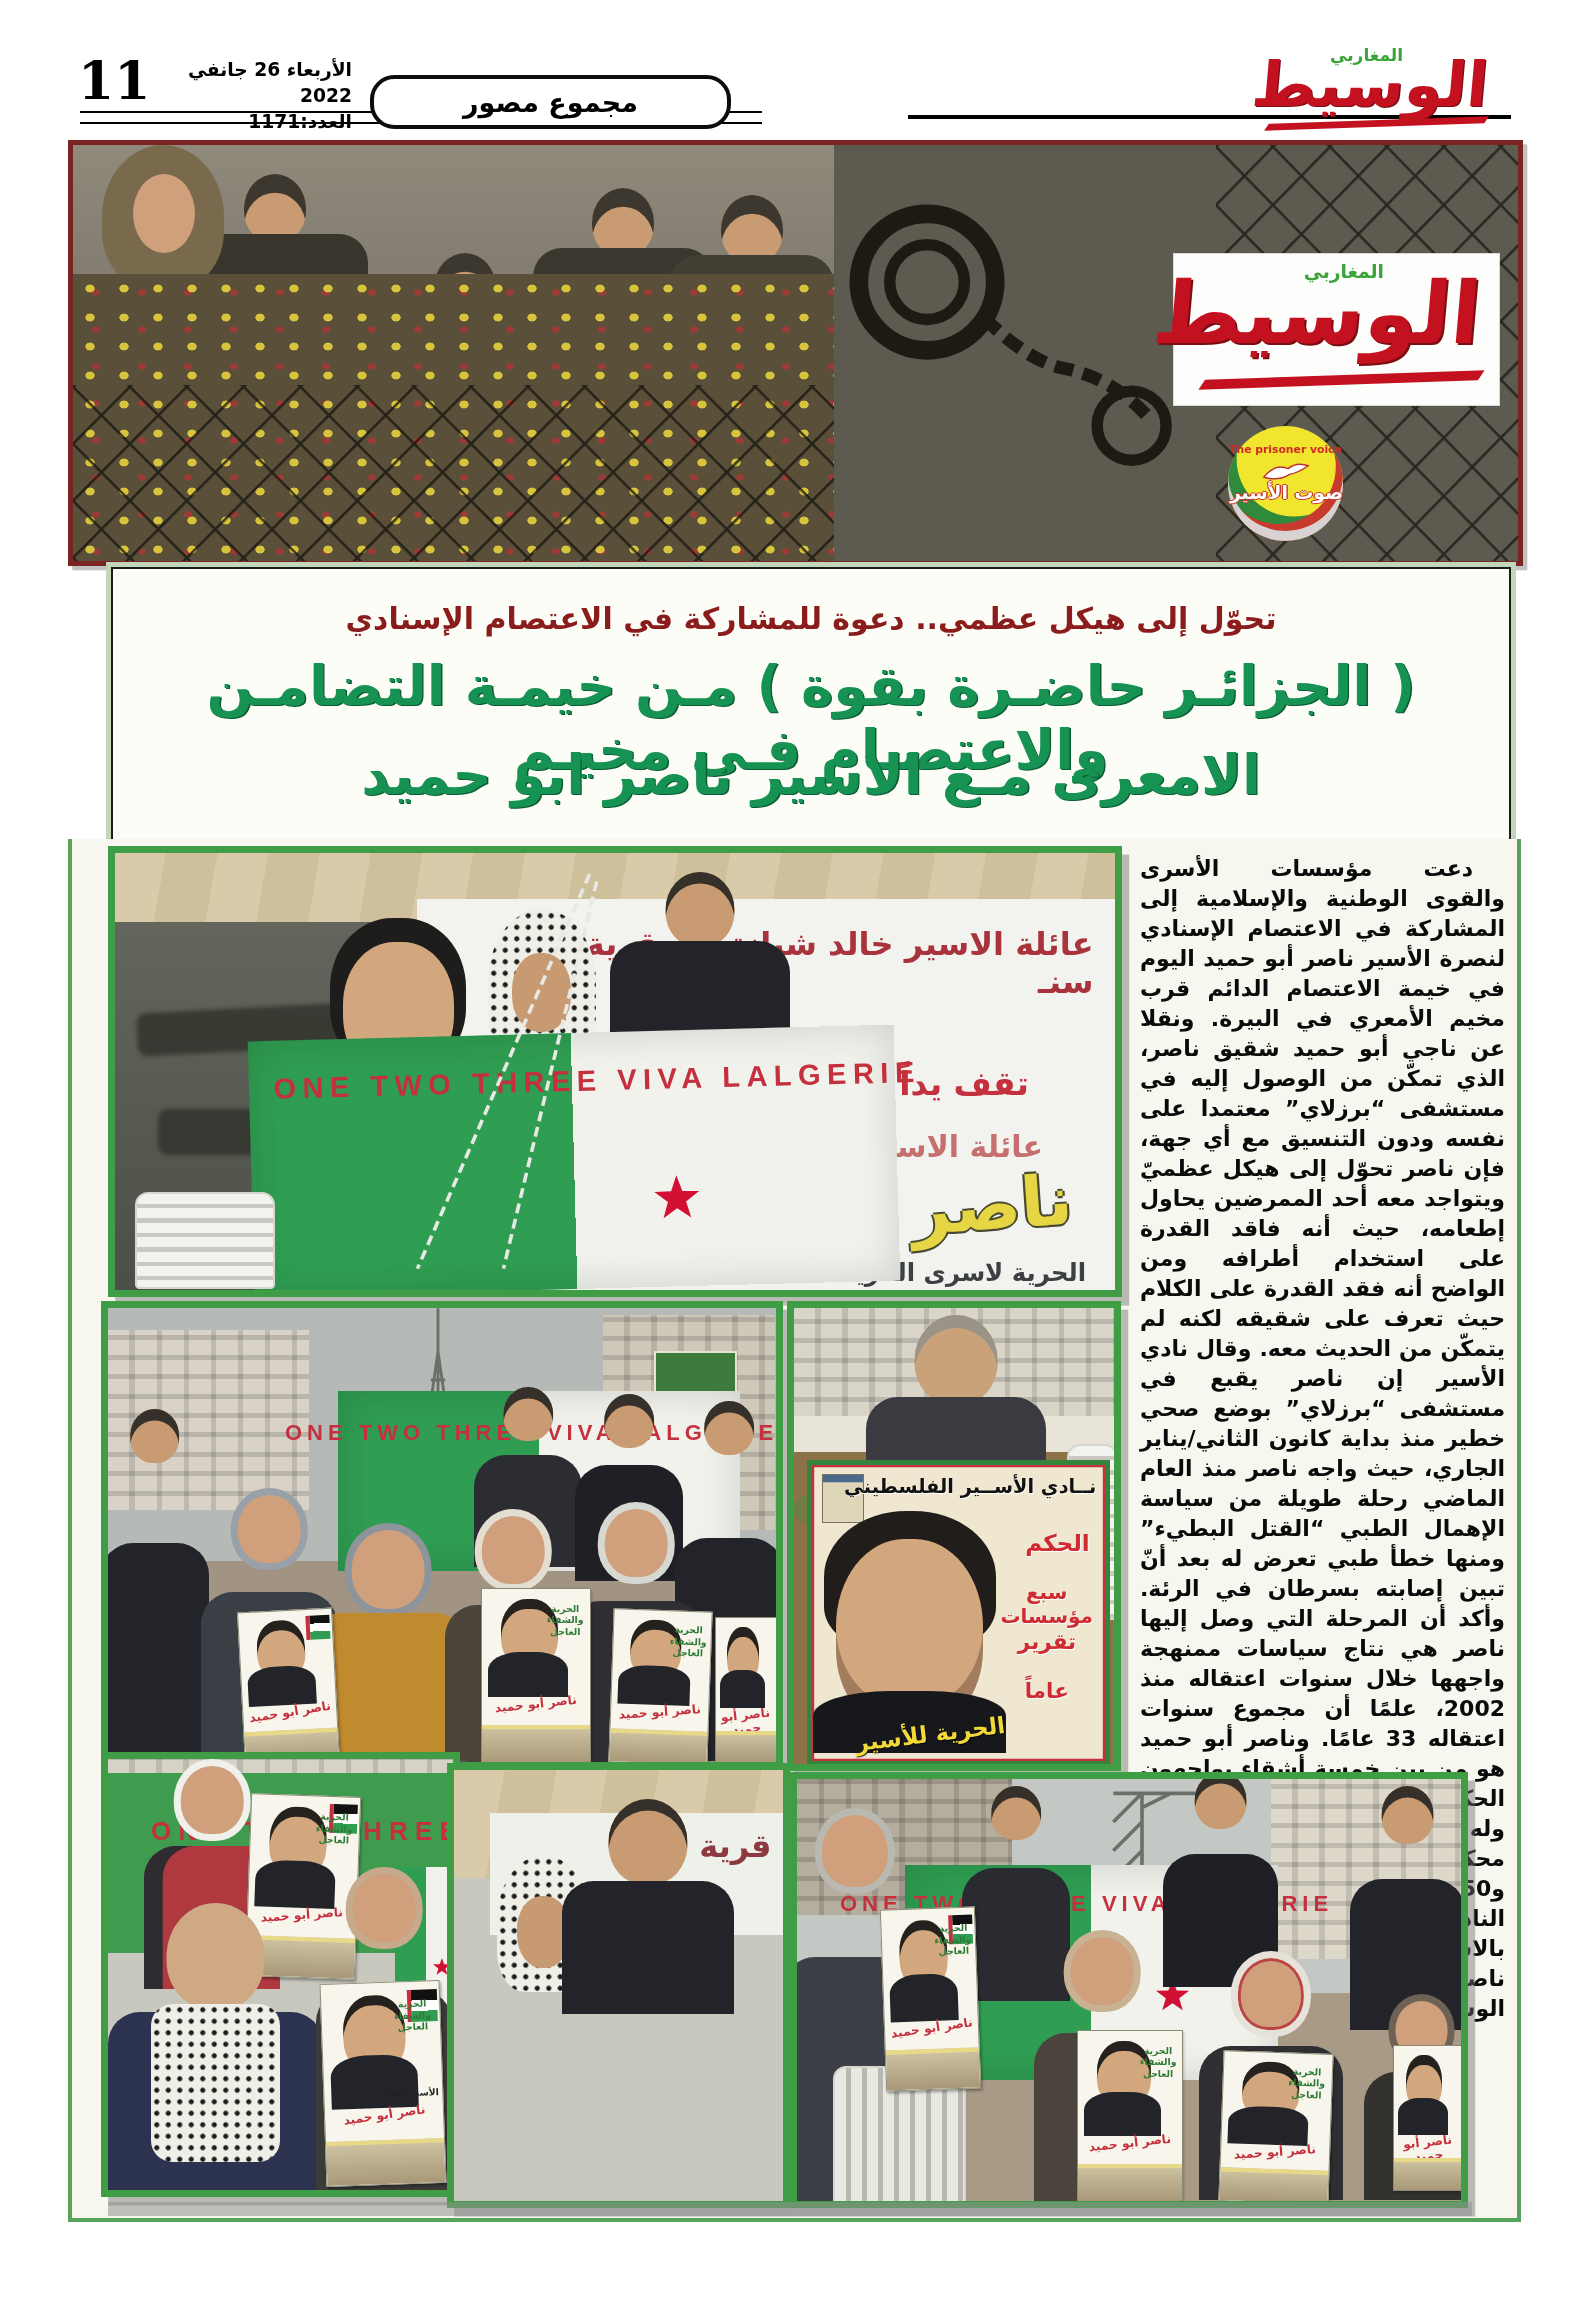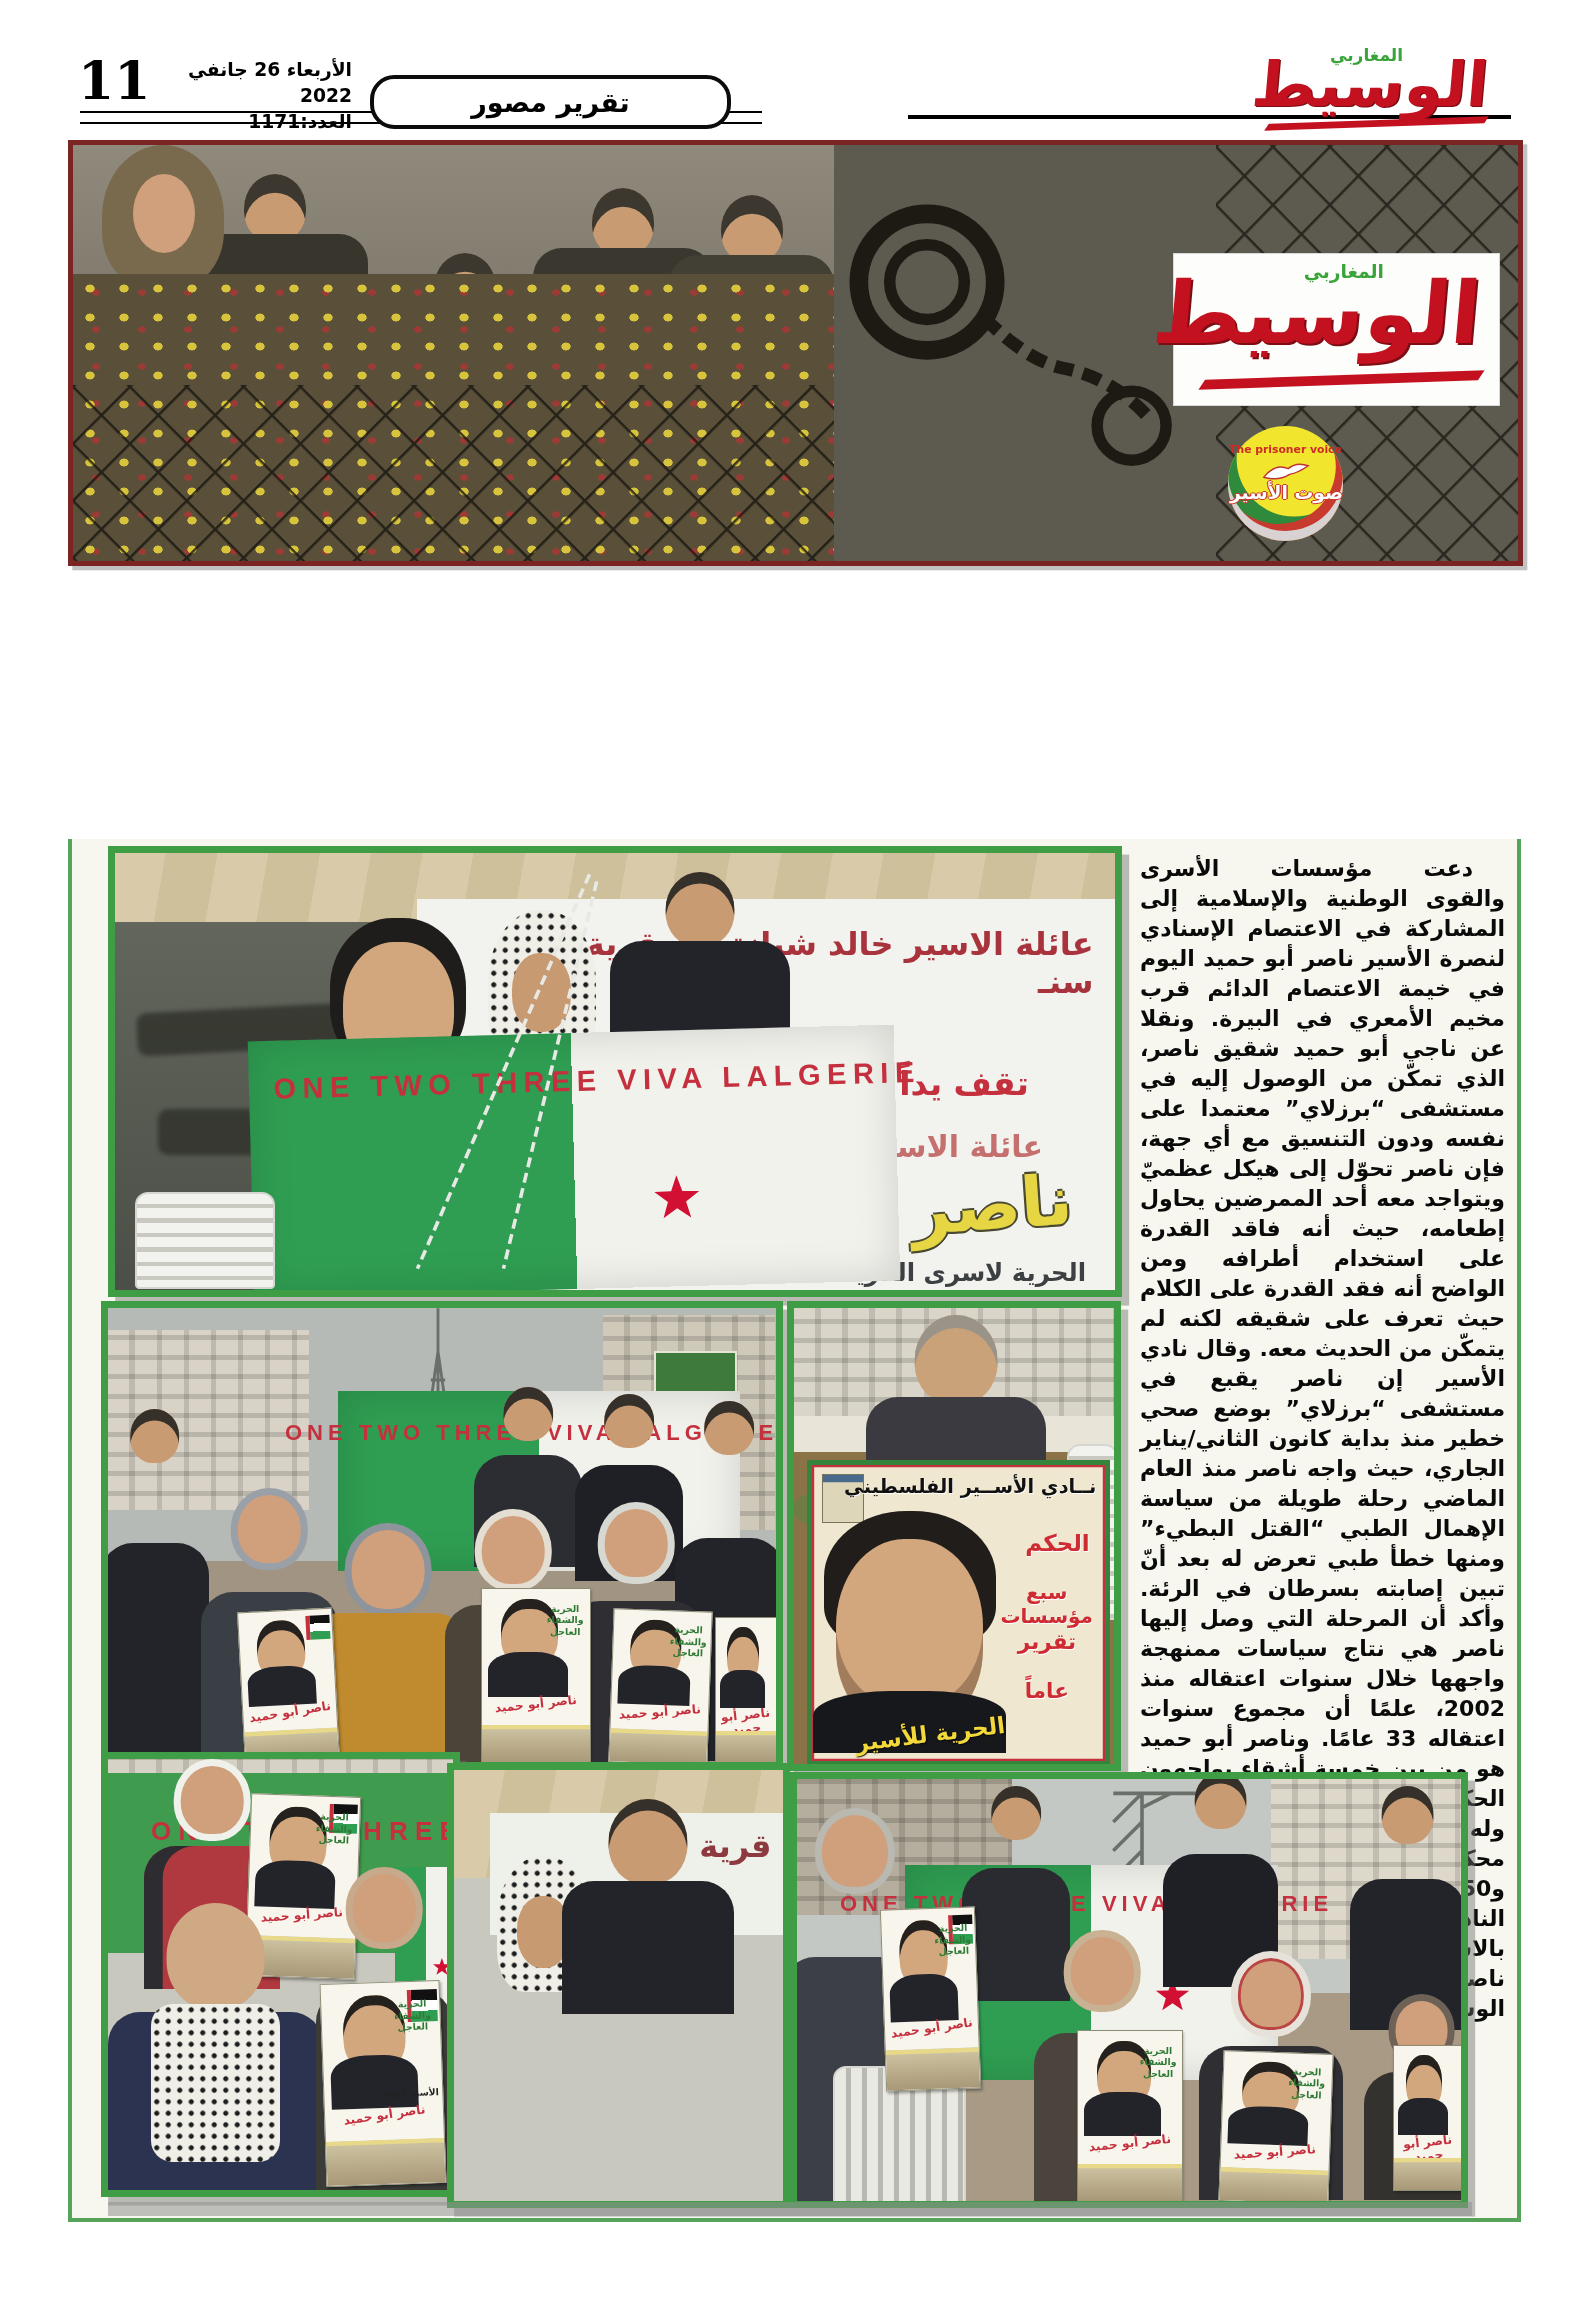--- a/index.html
+++ b/index.html
@@ -114,21 +114,21 @@
 
 <div class="abs" style="left:0;top:0;width:1583px;height:2319px;">
 
   <div class="abs pageno">11</div>
   <div class="abs rule-left"></div>
   <div class="abs date-ar">
     <div>الأربعاء 26 جانفي 2022</div>
     <div>العدد:1171</div>
   </div>
   <div class="abs pill">
-    <span>تقرير مصور</span>
+    <span>مجموع مصور</span>
   </div>
   <div class="abs rule-right"></div>
   <div class="abs masthead">
     <div class="sub">المغاربي</div>
     <div class="big">الوسيط</div>
     <div class="swash"></div>
   </div>
 
   <div class="abs banner">
     <div class="abs fam">
@@ -175,20 +175,25 @@
     </div>
     <div class="abs badge">
       <div class="en">The prisoner voice</div>
       <svg class="dove" viewBox="0 0 70 34">
           <path d="M4 24 Q20 4 38 12 Q50 2 66 8 Q52 18 40 20 Q24 30 4 24Z" fill="#fff" stroke="#b33" stroke-width="2"></path>
         </svg>
       <div class="ar">صوت الأسير</div>
     </div>
   </div>
 
+  <div class="abs hbox">
+    <div class="kicker">تحوّل إلى هيكل عظمي.. دعوة للمشاركة في الاعتصام الإسنادي</div>
+    <div class="hl1">( الجزائـر حاضـرة بقوة ) مـن خيمـة التضامـن والاعتصـام فـى مخيـم</div>
+    <div class="hl2">الامعرى مـع الاسير ناصر ابو حميد</div>
+  </div>
 
   <div class="abs cframe"></div>
 
   <div class="abs article">
     <p>دعت مؤسسات الأسرى والقوى الوطنية والإسلامية إلى المشاركة في الاعتصام الإسنادي لنصرة الأسير ناصر أبو حميد اليوم في خيمة الاعتصام الدائم قرب مخيم الأمعري في البيرة. ونقلا عن ناجي أبو حميد شقيق ناصر، الذي تمكّن من الوصول إليه في مستشفى “برزلاي” معتمدا على نفسه ودون التنسيق مع أي جهة، فإن ناصر تحوّل إلى هيكل عظميّ ويتواجد معه أحد الممرضين يحاول إطعامه، حيث أنه فاقد القدرة على استخدام أطرافه ومن الواضح أنه فقد القدرة على الكلام حيث تعرف على شقيقه لكنه لم يتمكّن من الحديث معه. وقال نادي الأسير إن ناصر يقبع في مستشفى “برزلاي” بوضع صحي خطير منذ بداية كانون الثاني/يناير الجاري، حيث واجه ناصر منذ العام الماضي رحلة طويلة من سياسة الإهمال الطبي “القتل البطيء” ومنها خطأ طبي تعرض له بعد أنّ تبين إصابته بسرطان في الرئة. وأكد أن المرحلة التي وصل إليها ناصر هي نتاج سياسات ممنهجة واجهها خلال سنوات اعتقاله منذ 2002، علمًا أن مجموع سنوات اعتقاله 33 عامًا. وناصر أبو حميد هو من بين خمسة أشقاء يواجهون الحكم المؤبد في سجون الاحتلال وله شقيق سادس شهيد، وهو محكوم بالسجن المؤبد 7 مرات و50 عامًا، وفق نادي الأسير. وجدد النادي دعوته لأبناء شعبه بالاستمرار بنصرة الأسير البطل ناصر أبو حميد وعائلته بكافة الوسائل المتاحة.</p>
   </div>
 
   <div class="ph" style="left:108px;top:846px;width:1000px;height:437px;">
     <div class="tent"></div>
     <div class="darkban">

